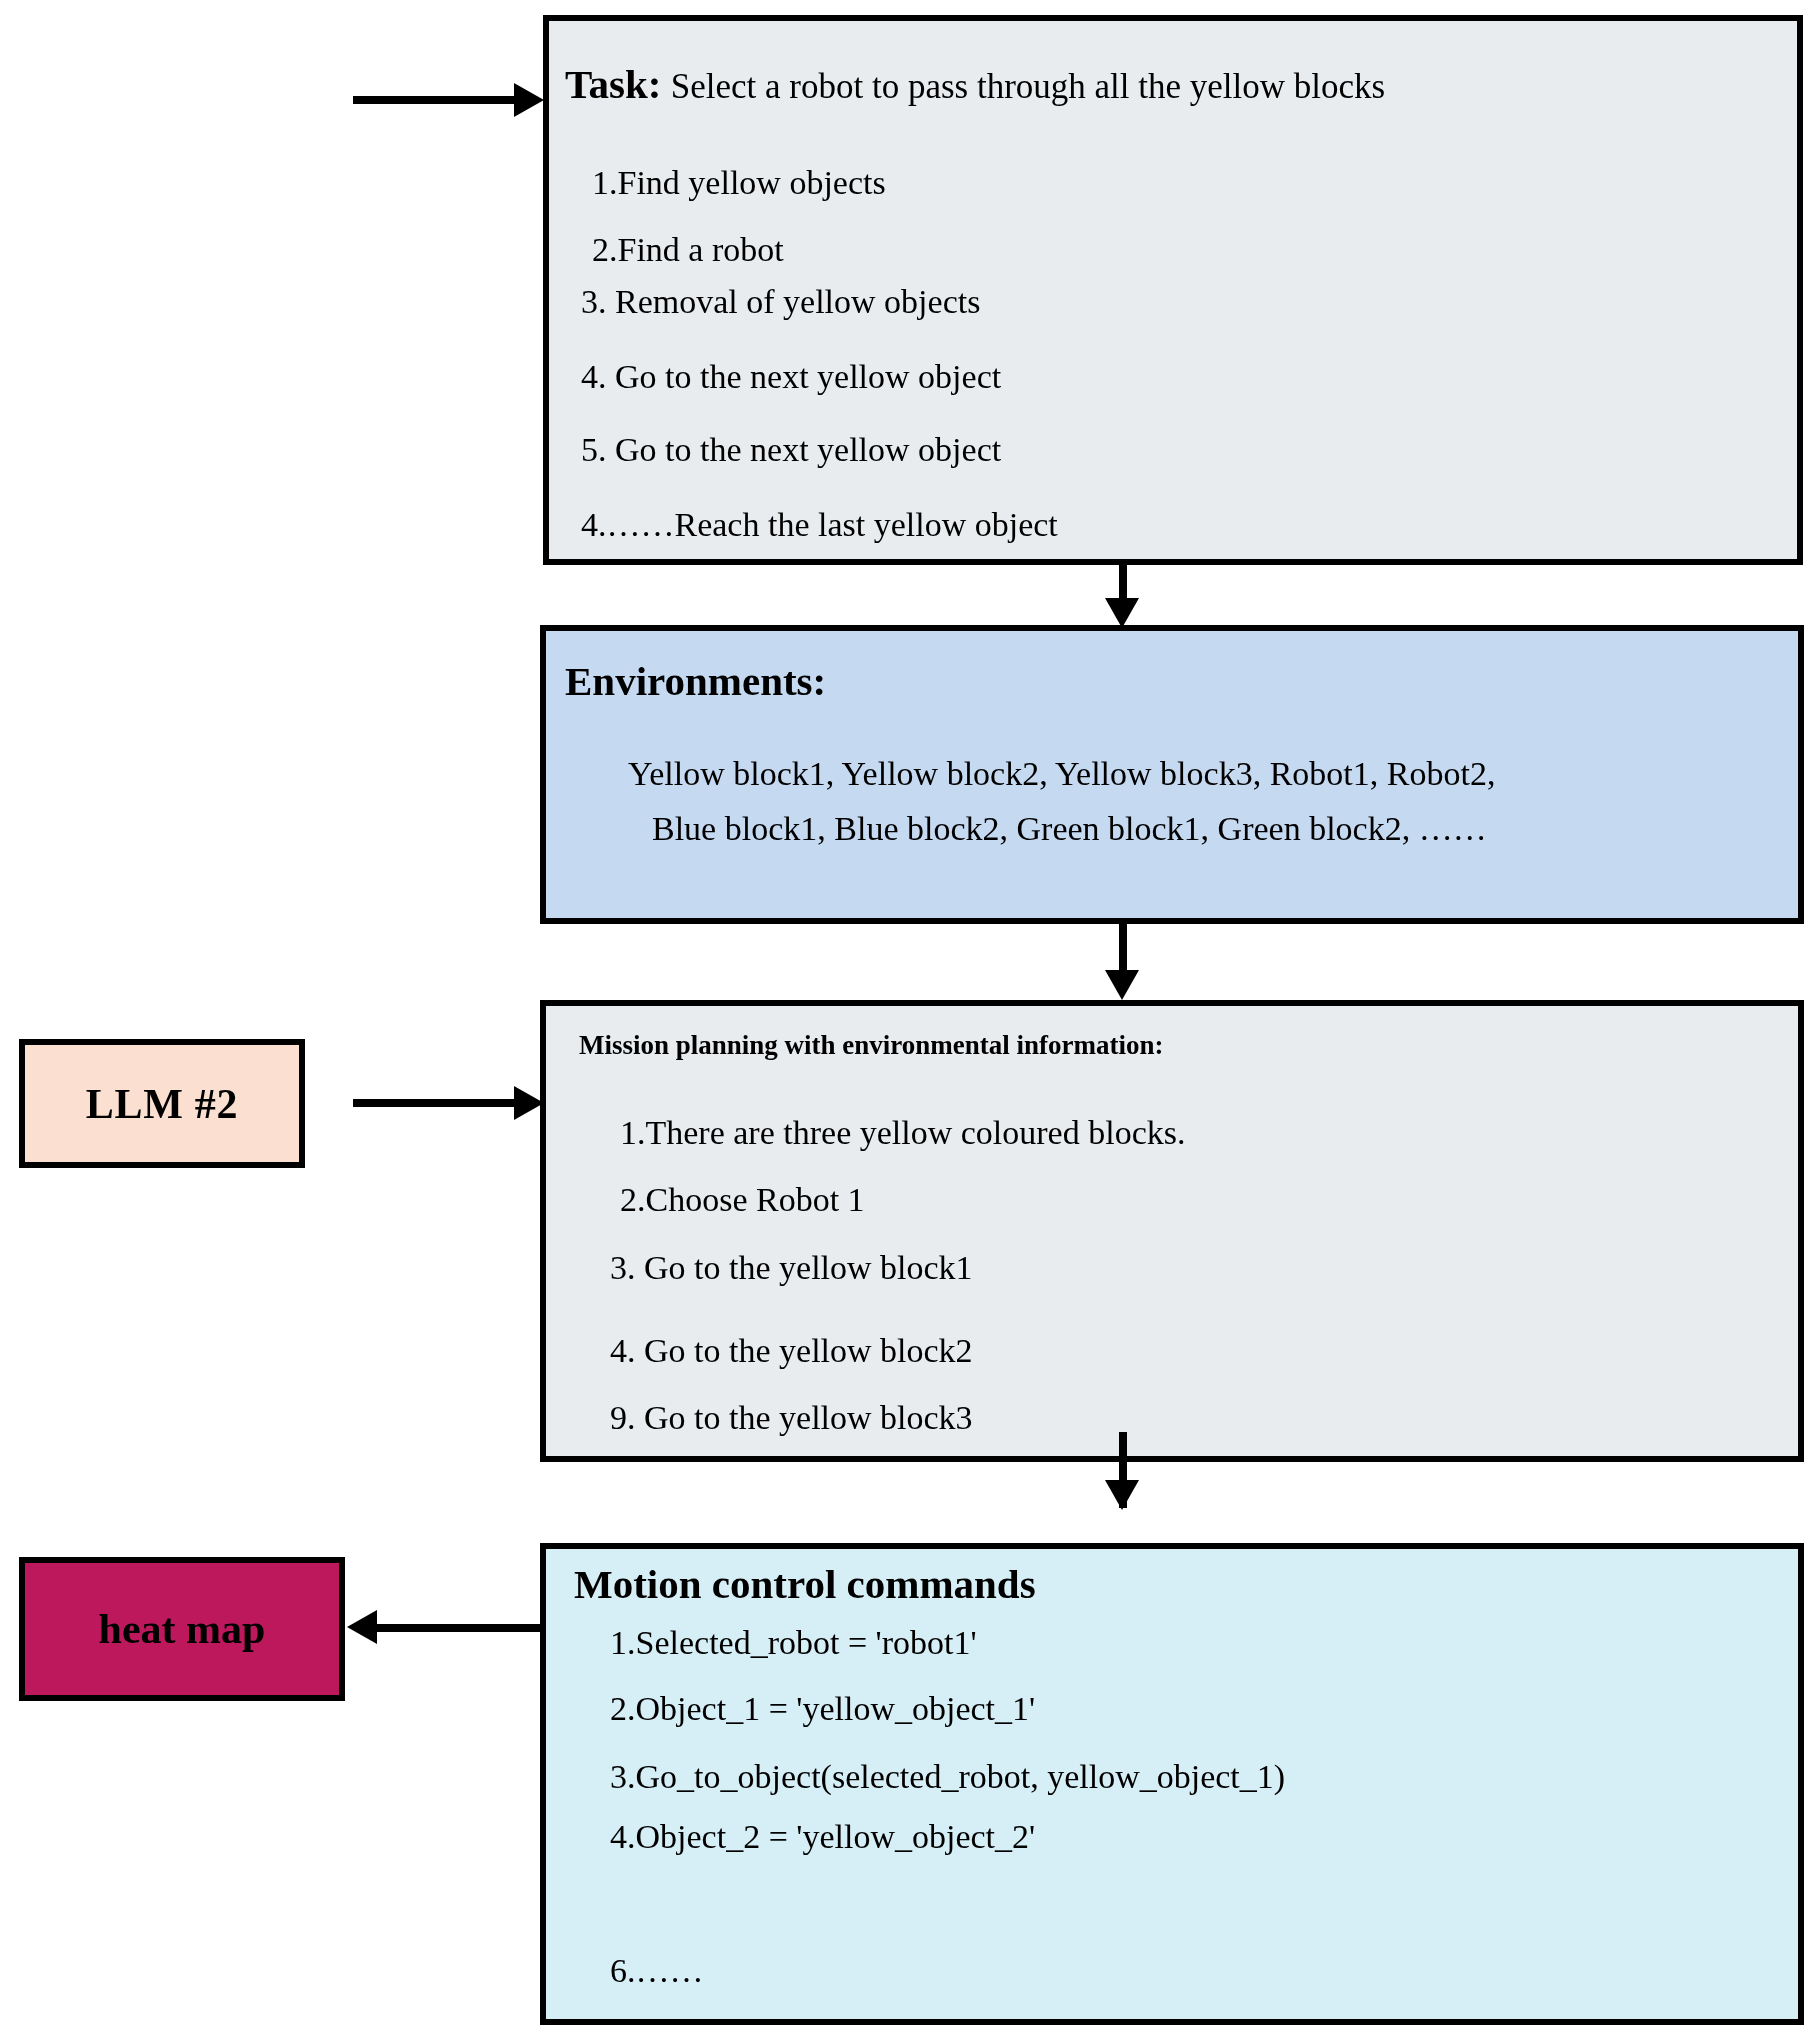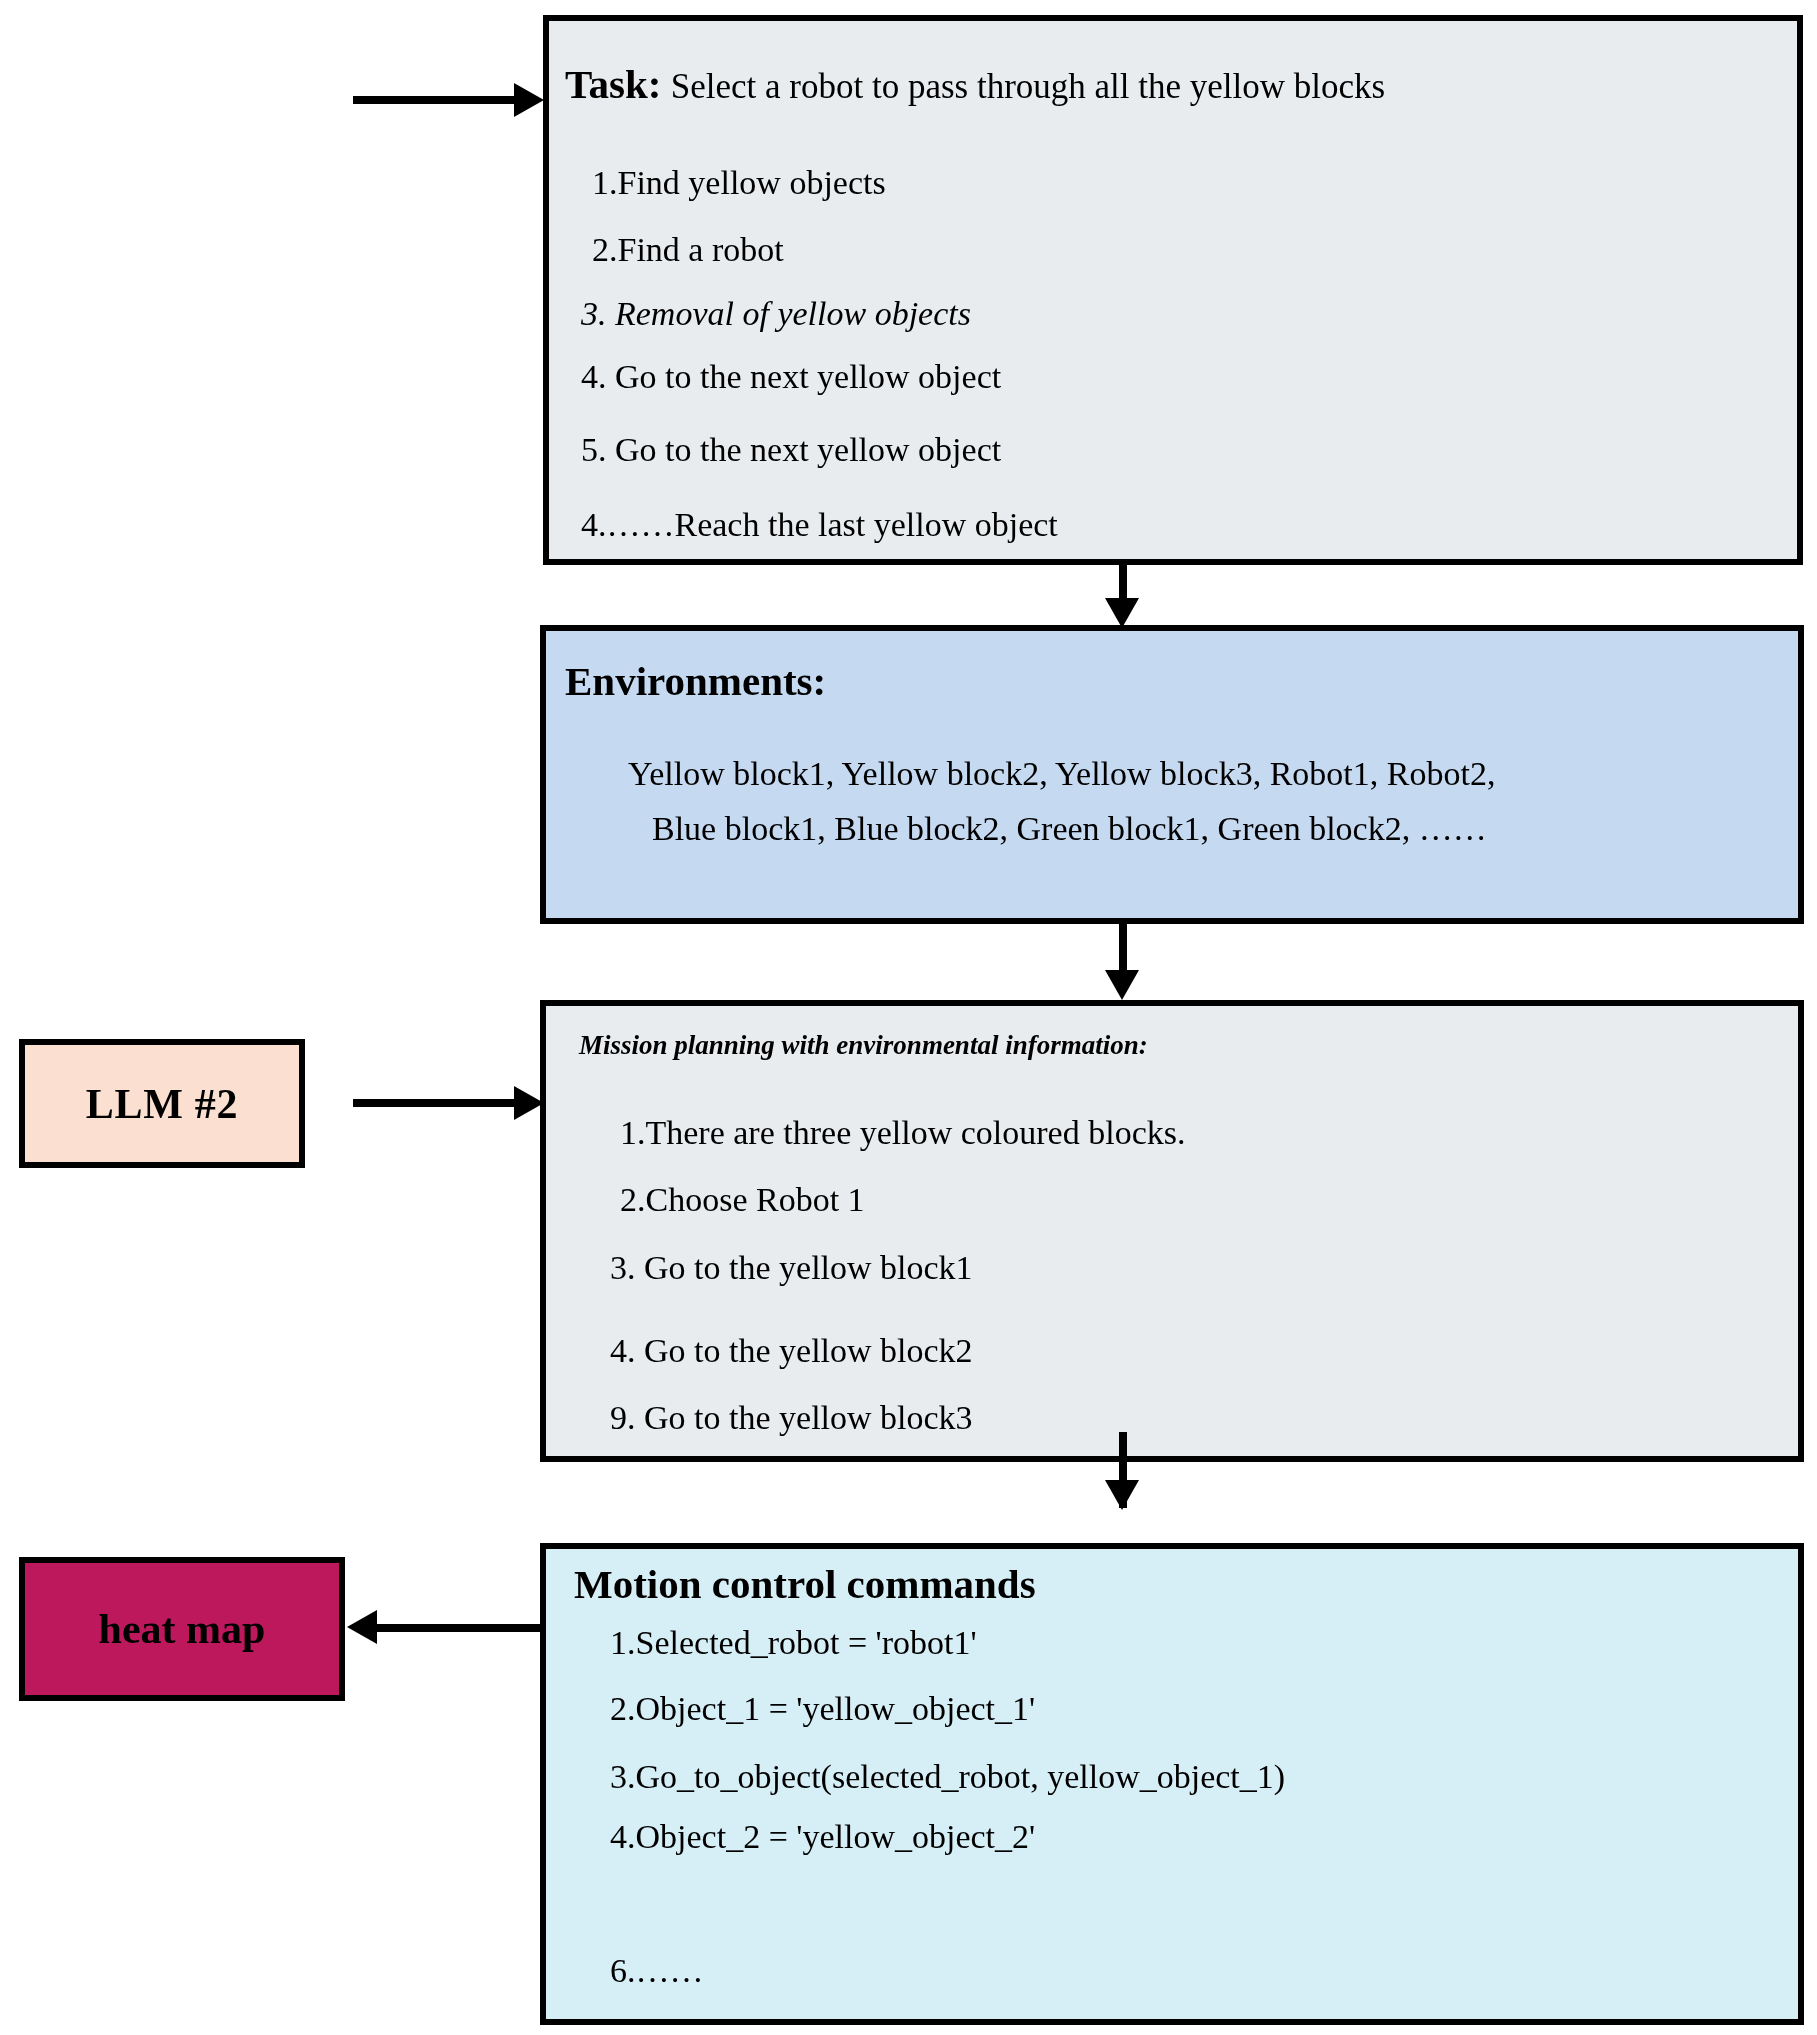--- a/index.html
+++ b/index.html
@@ -70,21 +70,20 @@
     font-size: 41px;
     line-height: 1.1;
     white-space: nowrap;
   }
   .section-head-sm {
     position: absolute;
     font-weight: bold;
     font-size: 27px;
     line-height: 1.1;
     white-space: nowrap;
-    font-style: italic;
   }
   .item {
     position: absolute;
     font-size: 34px;
     line-height: 1.1;
     white-space: nowrap;
   }
   .env-line {
     position: absolute;
     font-size: 34px;
@@ -136,21 +135,21 @@
 
   <div class="box gray-box" style="left:543px; top:15px; width:1260px; height:550px;"></div>
 
   <div class="title-line" style="left:565px; top:62px;">
     <span class="title-strong">Task:</span>
     <span class="title-rest">Select a robot to pass through all the yellow blocks</span>
   </div>
 
   <div class="item" style="left:592px; top:164px;">1.Find yellow objects</div>
   <div class="item" style="left:592px; top:231px;">2.Find a robot</div>
-  <div class="item" style="left:581px; top:295px;font-style:italic;">3. Removal of yellow objects</div>
+  <div class="item" style="left:581px; top:283px;">3. Removal of yellow objects</div>
   <div class="item" style="left:581px; top:358px;">4. Go to the next yellow object</div>
   <div class="item" style="left:581px; top:431px;">5. Go to the next yellow object</div>
   <div class="item" style="left:581px; top:506px;">4.……Reach the last yellow object</div>
 
   <div class="arrow-v" style="left:1119px; top:565px; height:35px;"></div>
   <div class="head-down" style="left:1105px; top:598px;"></div>
 
   <div class="box blue-box" style="left:540px; top:625px; width:1264px; height:299px;"></div>
 
   <div class="section-head" style="left:565px; top:659px;">Environments:</div>

